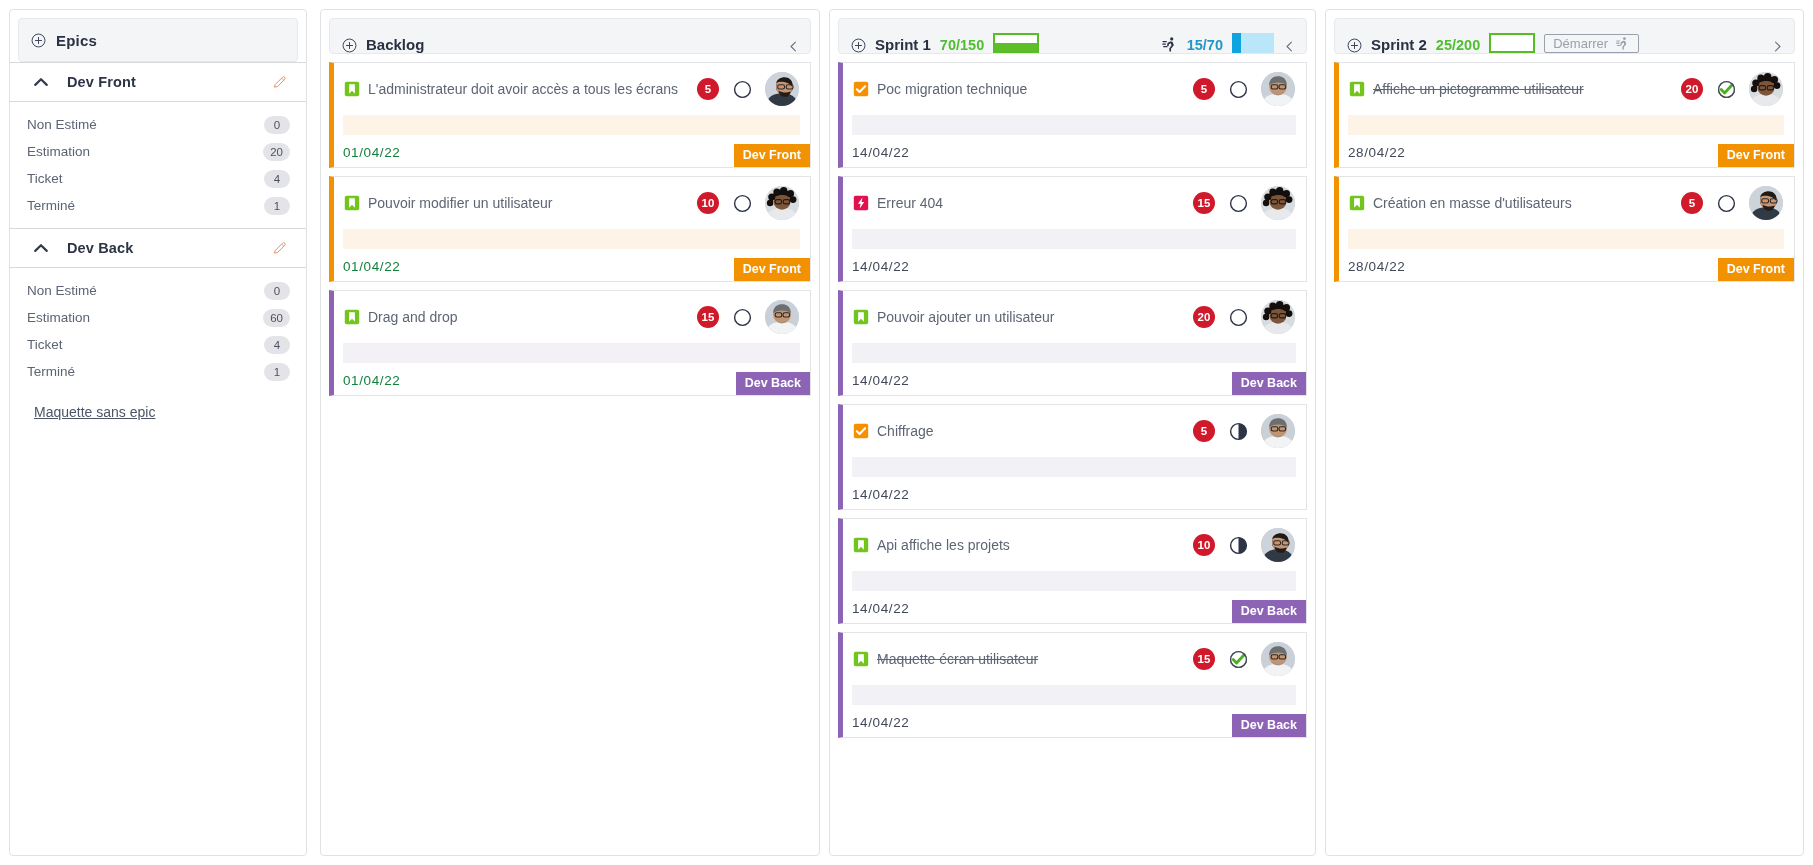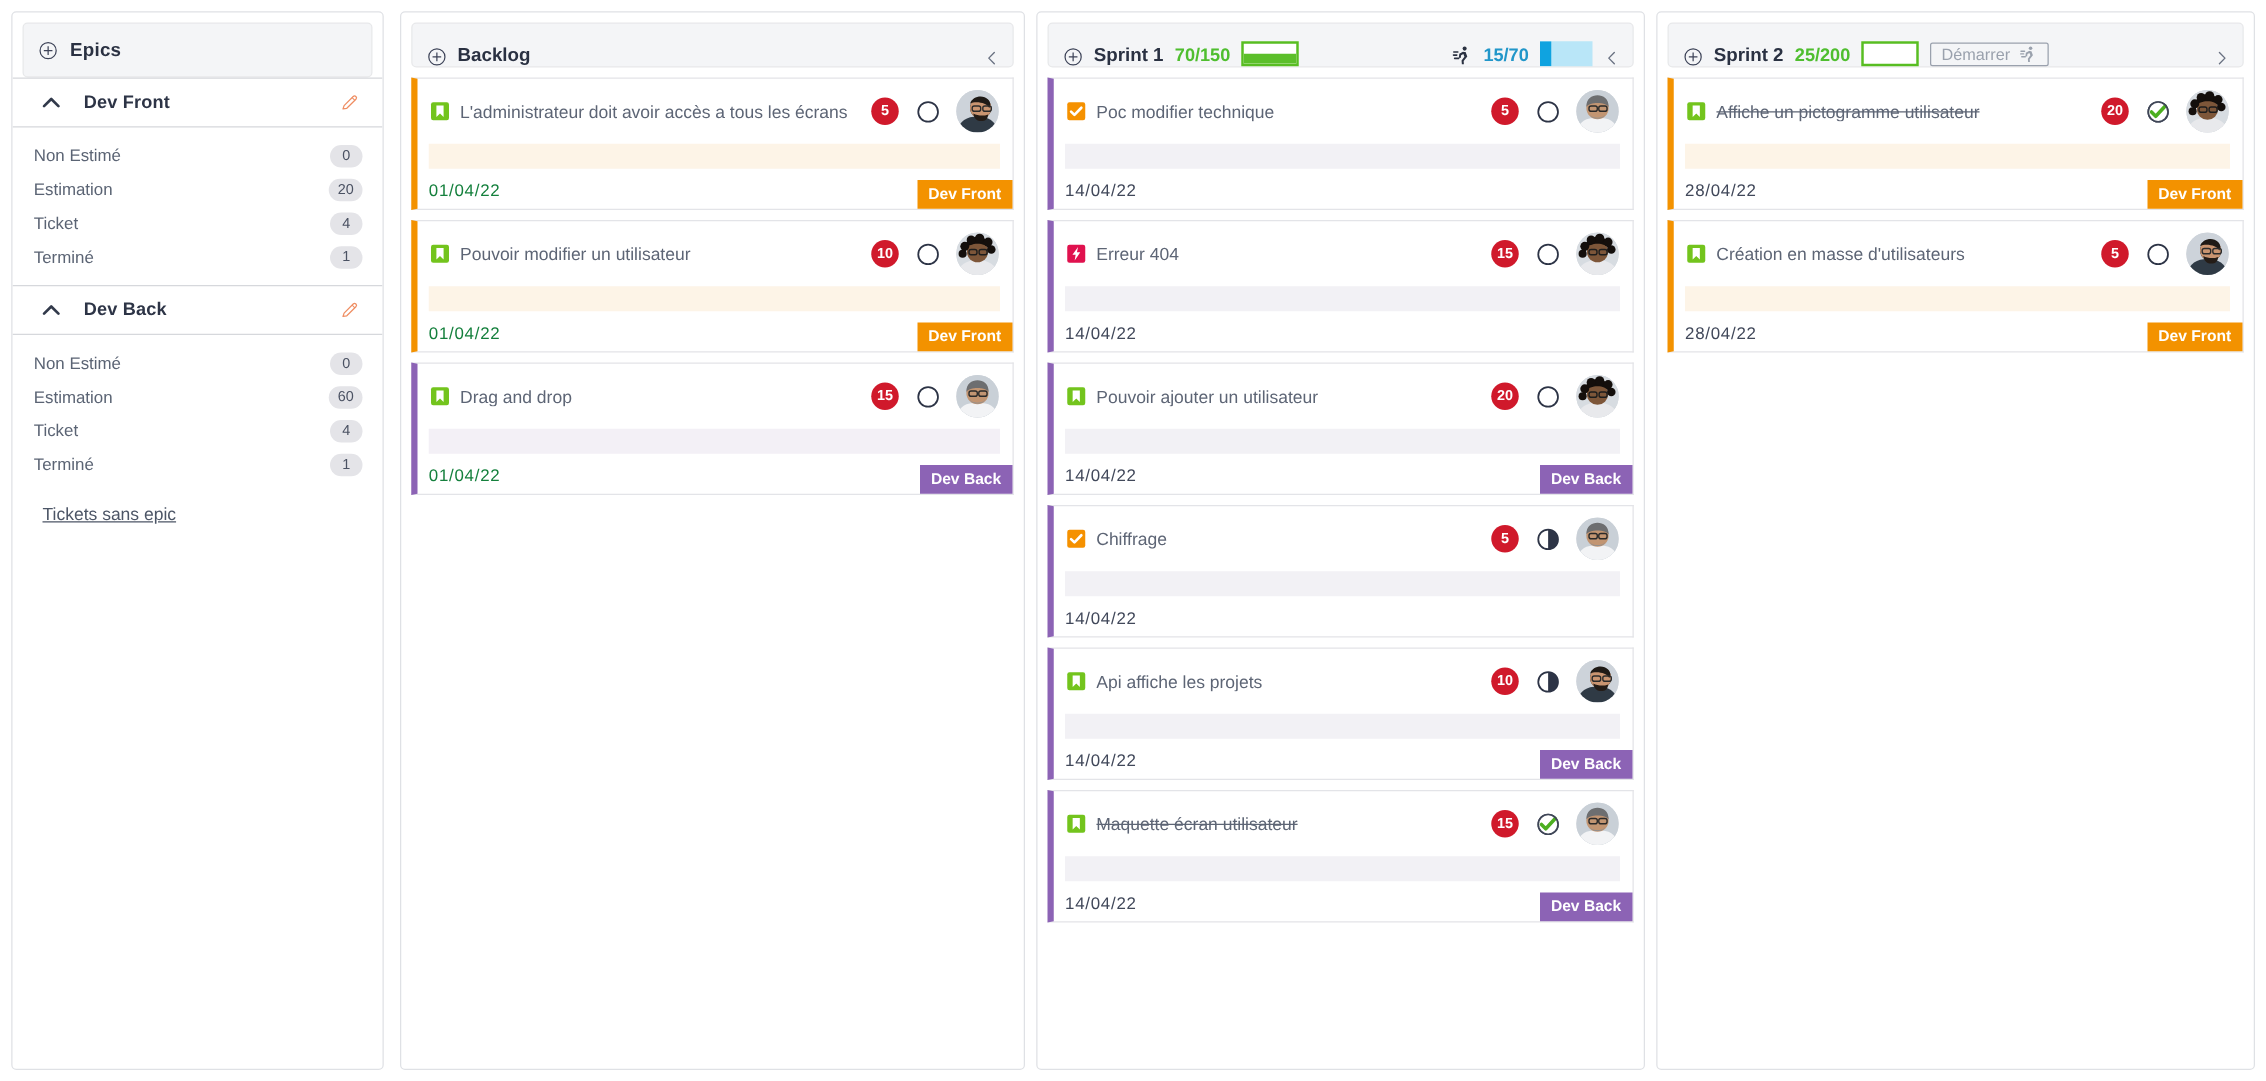--- a/index.html
+++ b/index.html
@@ -254,21 +254,21 @@
     </div>
     <div class="stat-row">
       <span class="lbl">Terminé</span>
       <span class="pill">1</span>
     </div>
     <div class="gap-sm"></div>
         </div>
       </div>
 
     <div class="link-row" style="padding-top:9px">
-      <span class="sb-link">Tickets sans epic</span>
+      <span class="sb-link">Maquette sans epic</span>
     </div>
   </aside>
 
   <main class="board" id="board">
       <section class="col backlog">
         <div class="col-head">
           <svg class="plus-circle" viewBox="0 0 20 20">
         <circle cx="10" cy="10" r="8.6" fill="none" stroke="currentColor" stroke-width="1.3"></circle>
         <path d="M10 5.4v9.2M5.4 10h9.2" stroke="currentColor" stroke-width="1.3"></path>
           </svg>
@@ -402,21 +402,21 @@
           </svg>
         </div>
     <div class="col-body">
           <div class="cards">
     <article class="card ep-back ">
       <div class="card-top">
         <svg class="tico" viewBox="0 0 20 20">
         <rect x="1" y="1" width="18" height="18" rx="2.2" fill="#f59100"></rect>
         <path d="M4.8 10.3l3.4 3.4 6.9-7.2" fill="none" stroke="#fff" stroke-width="2.6" stroke-linecap="round" stroke-linejoin="round"></path>
                 </svg>
-        <span class="card-title">Poc modifier technique</span>
+        <span class="card-title">Poc migration technique</span>
         <span class="est">5</span>
         <svg class="stat-ico" viewBox="0 0 20 20">
         <circle cx="10" cy="10" r="8.3" fill="#fff" stroke="#2d3446" stroke-width="1.5"></circle>
                 </svg>
         <div class="avatar">
                   <svg viewBox="0 0 40 40">
     <rect width="40" height="40" fill="#c9d0d7"></rect>
     <path d="M0 40c3-11 9-14 20-14s17 3 20 14z" fill="#f2f3f5"></path>
     <circle cx="20" cy="17" r="10.5" fill="#c29572"></circle>
     <path d="M9.5 16c0-8 5-11 10.5-11S30.5 8 30.5 16c-3-5-18-5-21 0z" fill="#6d6e70"></path>

